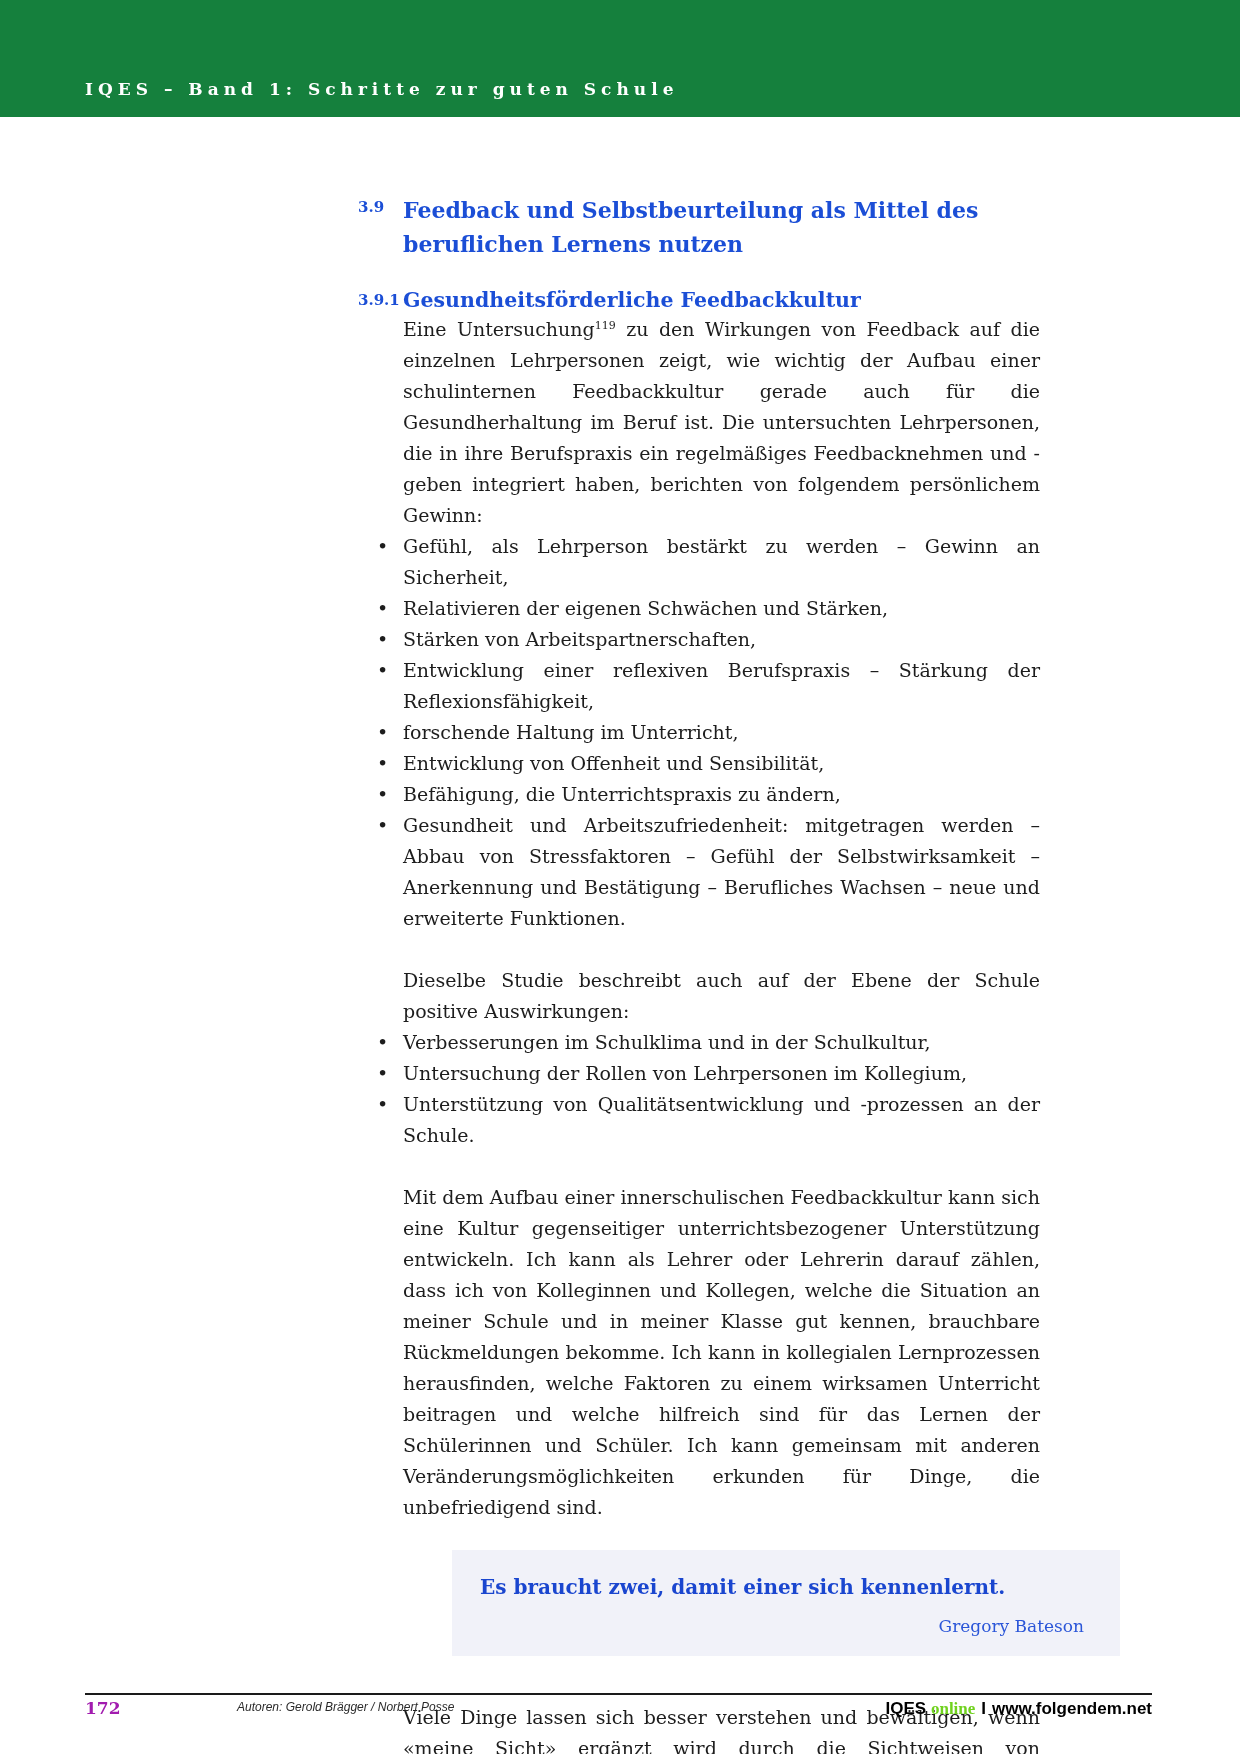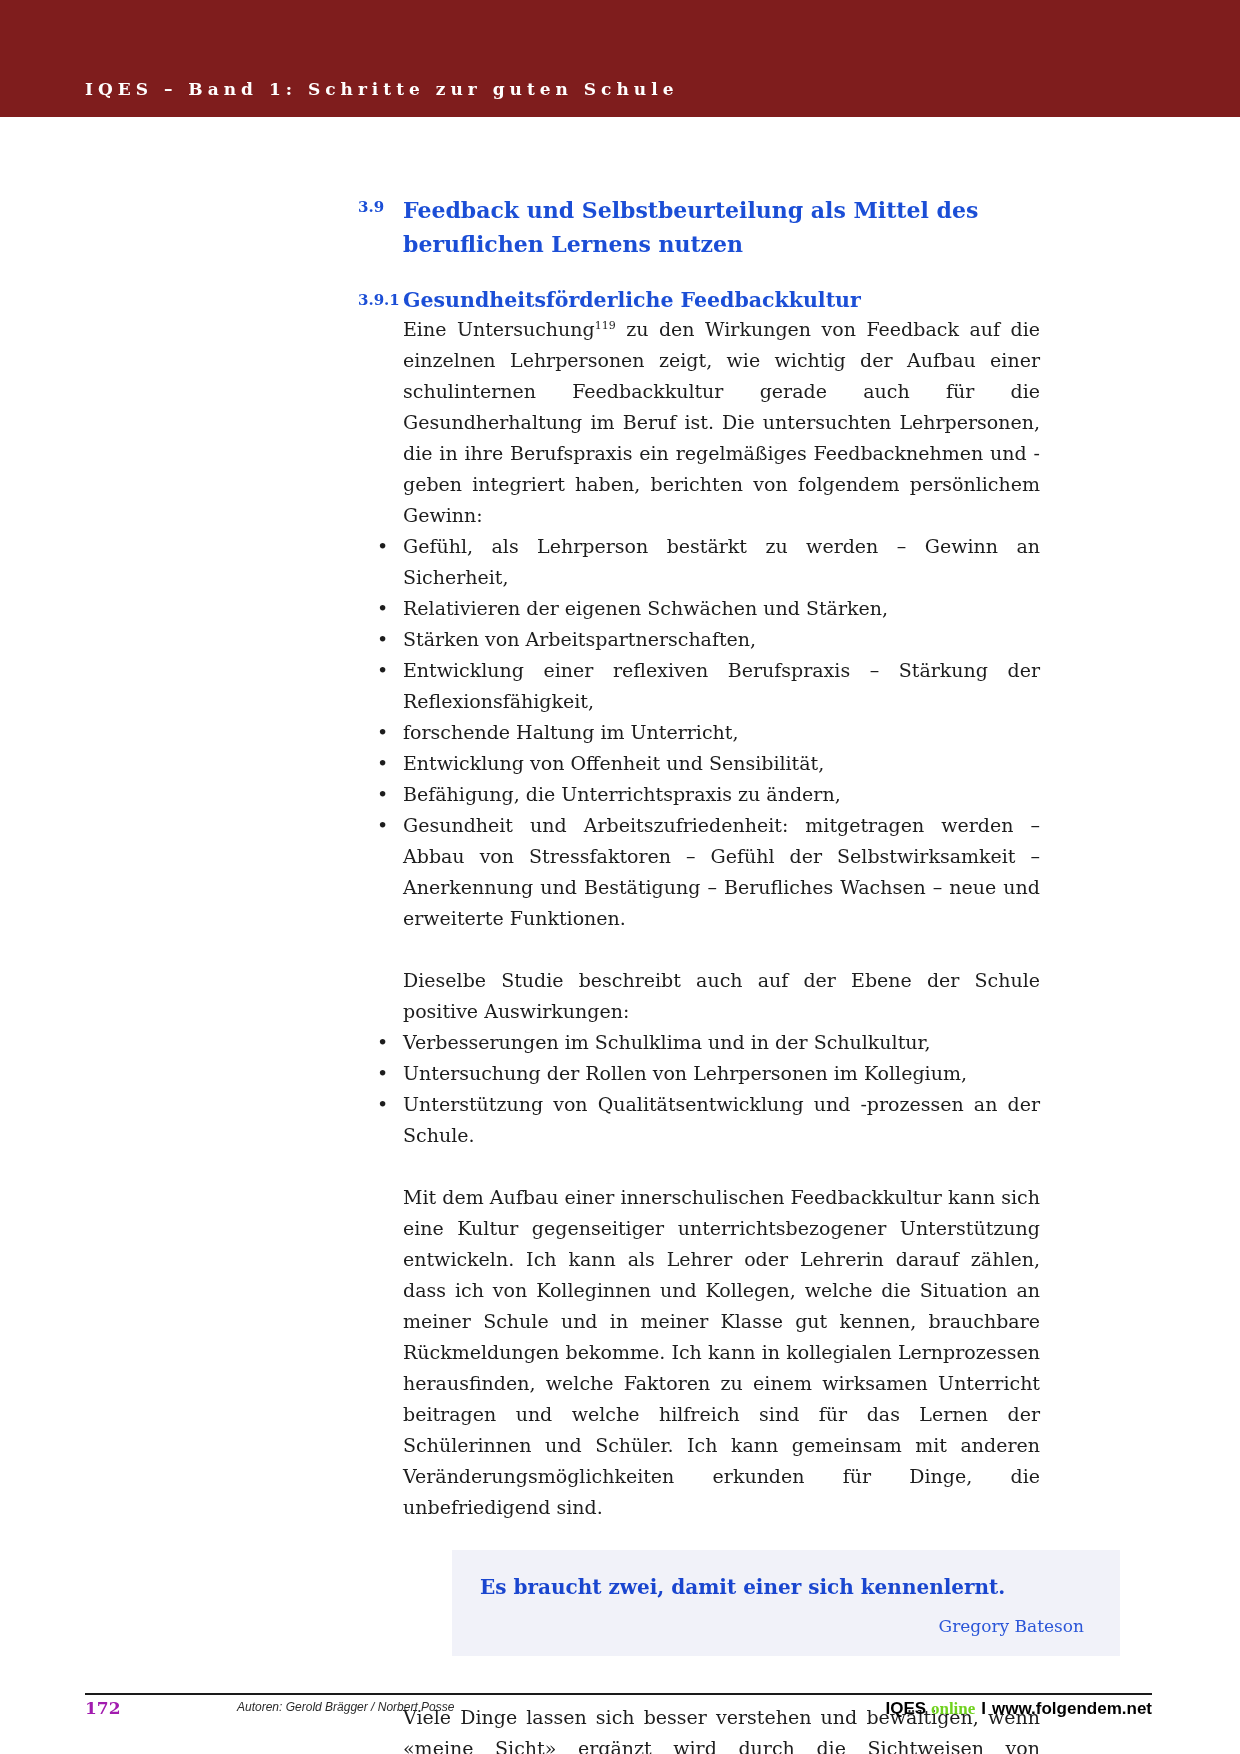--- a/index.html
+++ b/index.html
@@ -5,21 +5,21 @@
   * { margin:0; padding:0; box-sizing:border-box; }
   html,body { background:#ffffff; }
   body {
     width:1240px; height:1754px; position:relative; overflow:hidden;
     font-family:"DejaVu Serif", serif; color:#1d1d1d;
   }
 
   
   .header-bar {
     position:absolute; top:0; left:0; width:1240px; height:117px;
-    background:#7f1d1d;
+    background:#15803d;
   }
   .header-title {
     position:absolute; left:85px; bottom:18px;
     color:#ffffff; font-size:17px; font-weight:bold; letter-spacing:5px;
     font-family:"DejaVu Serif", serif;
   }
 
   
   .content {
     position:absolute; left:358px; top:193px; width:682px;

